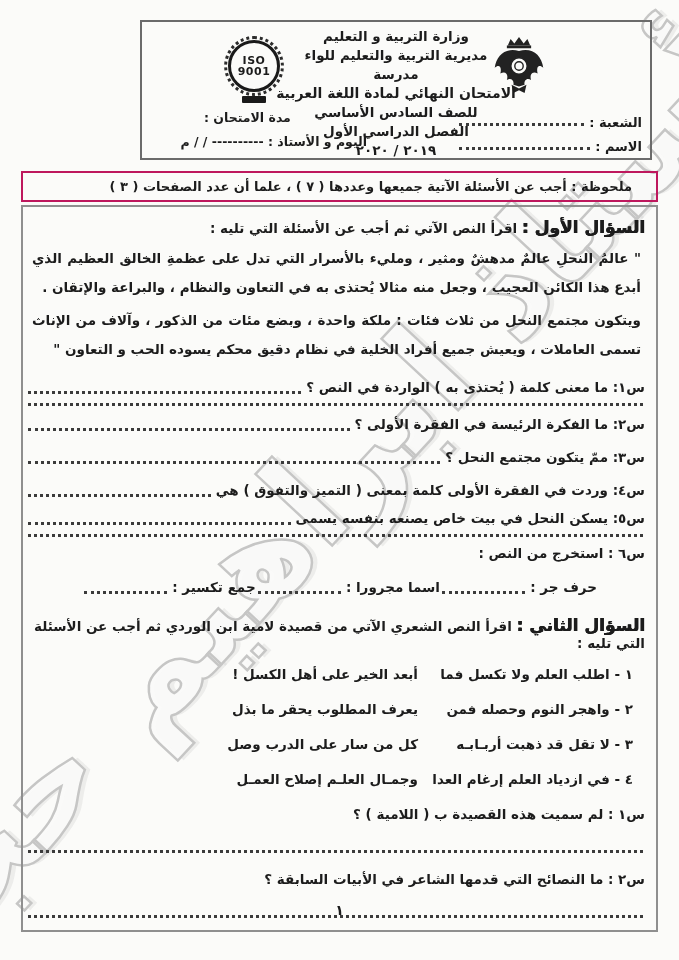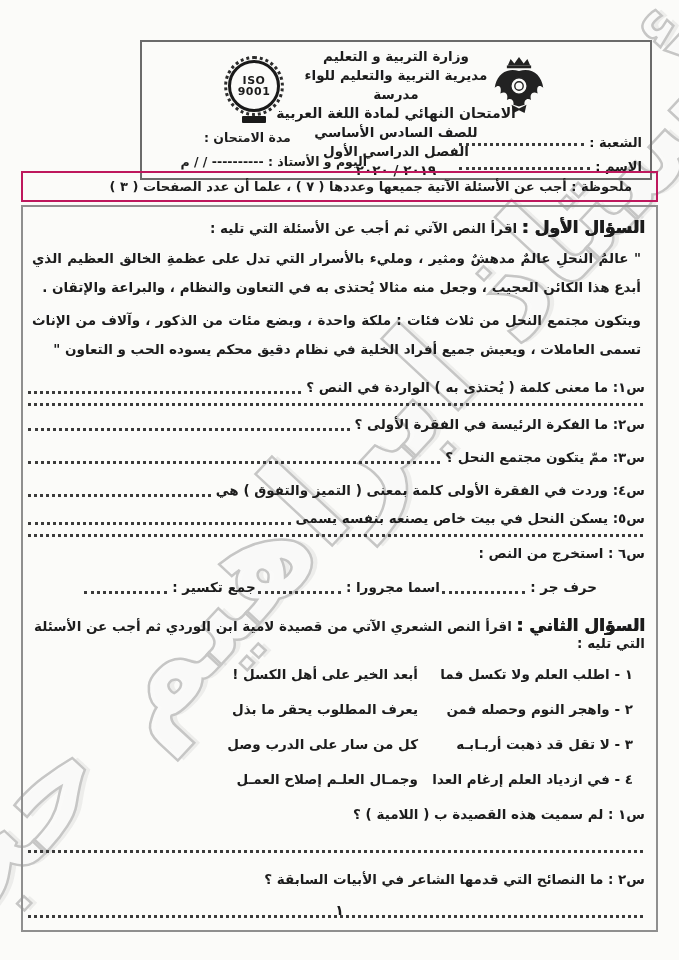--- a/index.html
+++ b/index.html
@@ -13,21 +13,21 @@
     position:absolute;left:47%;top:51%;z-index:0;white-space:nowrap;
     transform:translate(-50%,-50%) rotate(-47deg);
     font-size:138px;font-weight:bold;opacity:.85;
     color:rgba(250,250,248,.92);
     -webkit-text-stroke:2.5px #bdbdbd;
     text-shadow:4px 4px 0 rgba(190,190,190,.28);
     pointer-events:none;
   }
   
   .hbox,.nbox,.mbox{position:absolute;background:transparent;z-index:1;box-sizing:border-box;}
-  .hbox{top:40px;right:27px;width:512px;height:140px;border:2px solid #6b6b6b;}
+  .hbox{top:20px;right:27px;width:512px;height:140px;border:2px solid #6b6b6b;}
   .nbox{top:171px;right:21px;width:637px;height:31px;border:2px solid #be185d;
         display:flex;align-items:center;padding:0 24px;font-size:13px;}
   .mbox{top:205px;right:21px;width:637px;height:727px;border:2px solid #8f8f8f;}
   
   .h-center{position:absolute;top:5px;left:0;right:0;text-align:center;
             font-size:13.5px;line-height:19px;}
   .h-center .big{font-size:14px;}
   .h-right{position:absolute;top:84px;right:8px;width:185px;font-size:13px;}
   .h-left{position:absolute;top:84px;left:10px;width:215px;font-size:12.5px;
           text-align:right;line-height:24px;}

